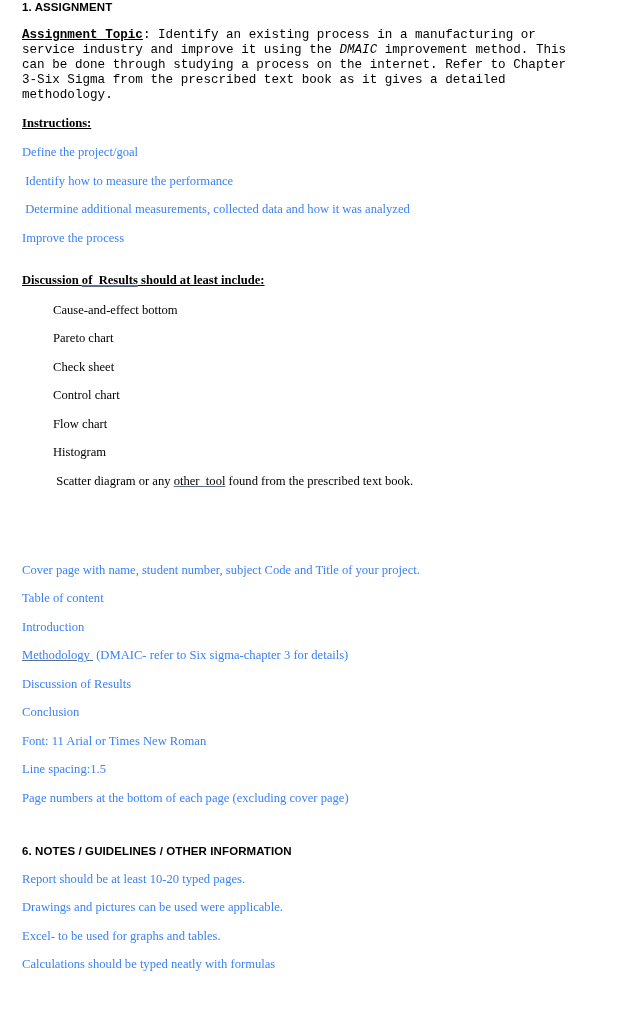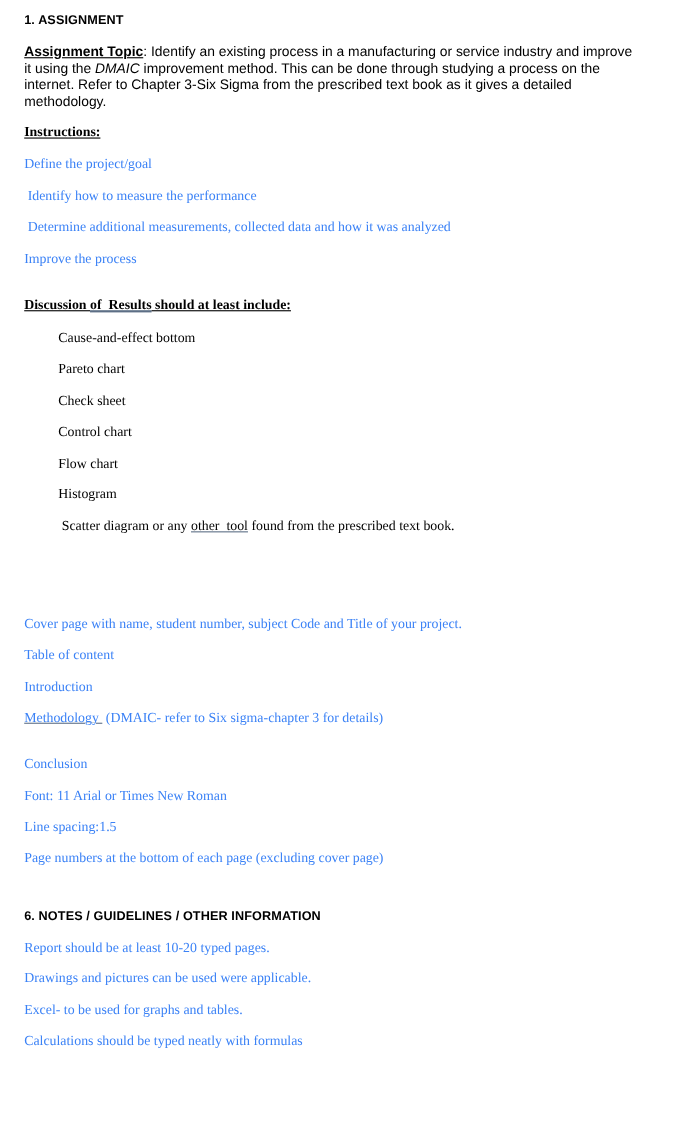--- a/index.html
+++ b/index.html
@@ -21,39 +21,39 @@
     position: relative;
     width: 628px;
     height: 1028px;
     padding: 0;
     box-sizing: border-box;
   }
 
   .content {
     position: absolute;
     left: 22px;
-    top: 12px;
+    top: 0;
     width: 562px;
   }
 
   
   .section-heading {
     font-family: "Liberation Sans", "DejaVu Sans", sans-serif;
     font-weight: bold;
     font-size: 11.5px;
     line-height: 14px;
     letter-spacing: 0.1px;
     color: #000000;
     margin: 0;
     white-space: pre;
   }
 
   
   .para {
-    font-family: Liberation Sans, sans-serif;
+    font-family: Liberation Mono, monospace;
     font-size: 12.6px;
     line-height: 15.1px;
     color: #000000;
     margin: 0;
     text-align: left;
   }
 
   .line {
     font-family: "Liberation Serif", "DejaVu Serif", serif;
     font-size: 12.6px;
@@ -181,20 +181,21 @@
 
     <div>
       <div class="line">Cover page with name, student number, subject Code and Title of your project.</div>
       <div style="height:13.5px"></div>
       <div class="line">Table of content</div>
       <div style="height:13.5px"></div>
       <div class="line">Introduction</div>
       <div style="height:13.5px"></div>
       <p class="line"><span class="gu">Methodology </span><span> (DMAIC- refer to Six sigma-chapter 3 for details)</span></p>
       <div style="height:13.5px"></div>
+      <div class="line">Discussion of Results</div>
       <div style="height:13.5px"></div>
       <div class="line">Conclusion</div>
       <div style="height:13.5px"></div>
       <div class="line">Font: 11 Arial or Times New Roman</div>
       <div style="height:13.5px"></div>
       <div class="line">Line spacing:1.5</div>
       <div style="height:13.5px"></div>
       <div class="line">Page numbers at the bottom of each page (excluding cover page)</div>
     </div>
 

